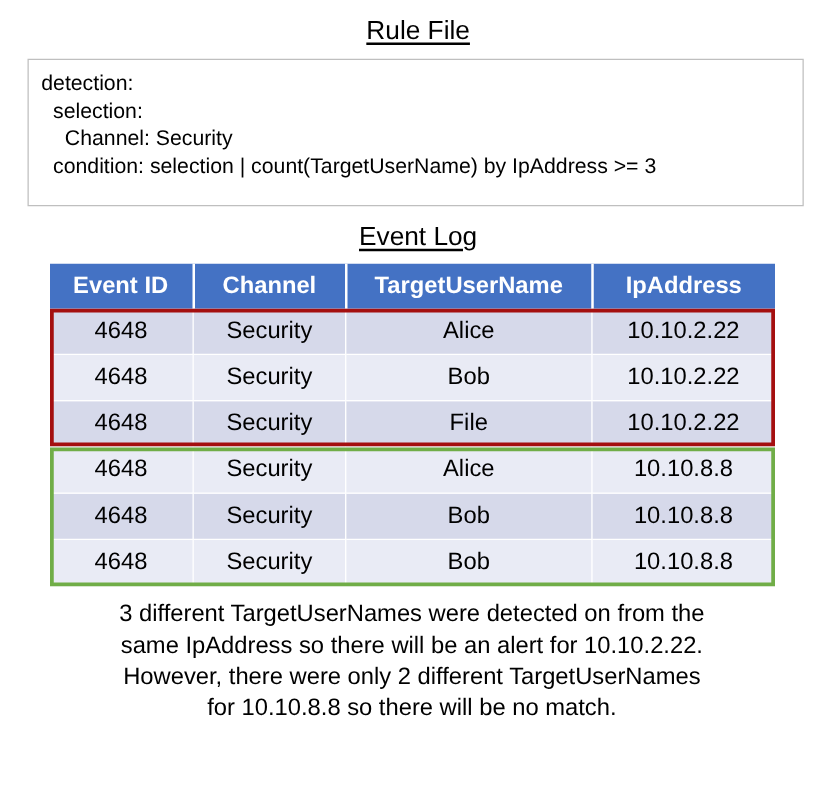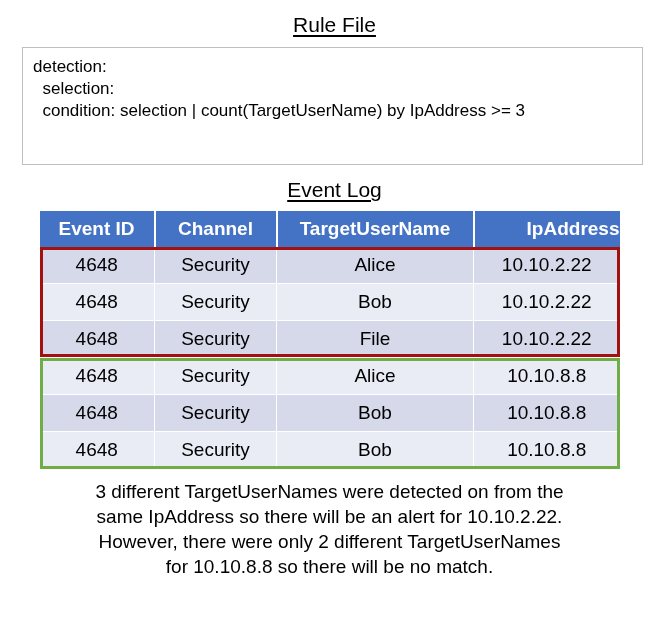--- a/index.html
+++ b/index.html
@@ -66,21 +66,21 @@
     color: #ffffff;
     font-size: 19px;
     font-weight: bold;
     height: 36px;
     text-align: center;
     border-left: 2px solid #ffffff;
     border-right: 2px solid #ffffff;
     padding: 0;
   }
   table.evt th:first-child { border-left: none; }
-  table.evt th:last-child { border-right: none; text-align: right; }
+  table.evt th:last-child { border-right: none; }
 
   table.evt td {
     font-size: 19px;
     height: 36px;
     text-align: center;
     color: #000000;
     padding: 0;
     border-left: 1px solid #ffffff;
     border-right: 1px solid #ffffff;
     border-bottom: 1px solid #ffffff;
@@ -129,20 +129,21 @@
 </head>
 <body>
 
 <div class="section-title" id="rule-title">
   <span>Rule File</span>
 </div>
 
 <div class="rule-box">
   <div class="rule-line">detection:</div>
   <div class="rule-line">  selection:</div>
+  <div class="rule-line">    Channel: Security</div>
   <div class="rule-line">  condition: selection | count(TargetUserName) by IpAddress &gt;= 3</div>
 </div>
 
 <div class="section-title" id="event-title">
   <span>Event Log</span>
 </div>
 
 <div class="table-wrap">
   <table class="evt">
     <colgroup>

